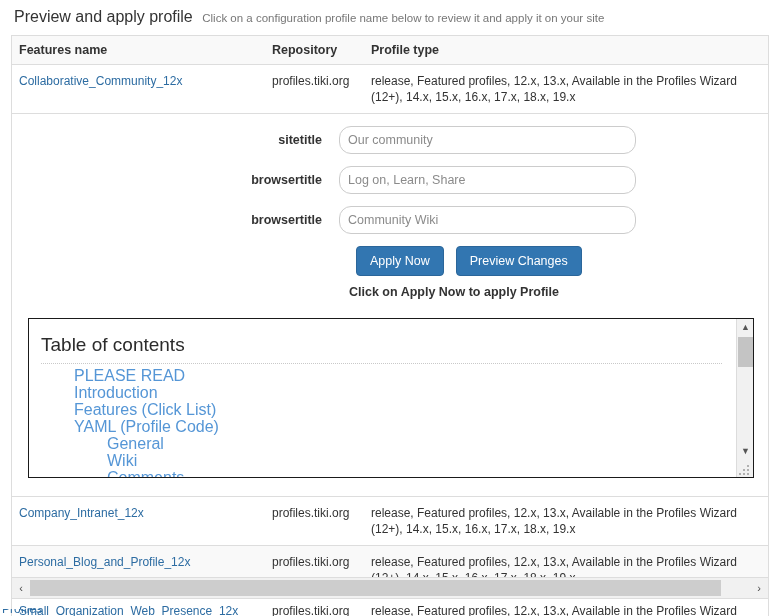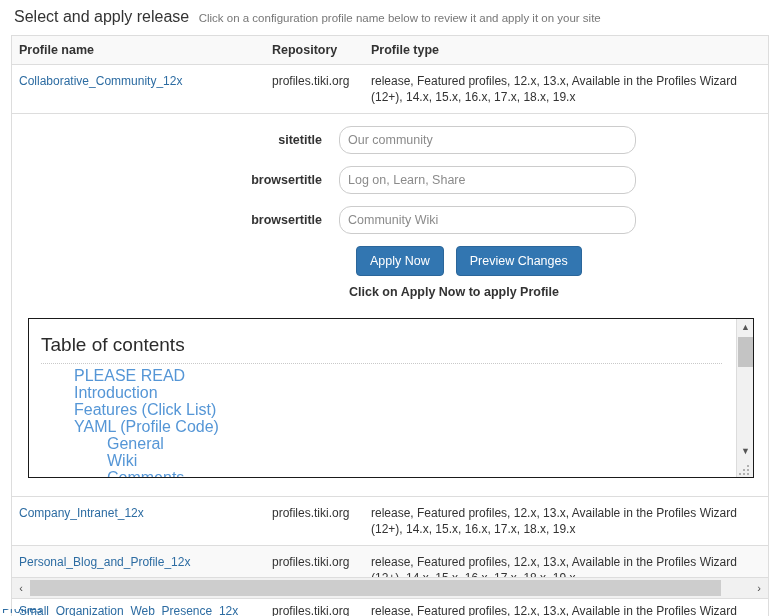--- a/index.html
+++ b/index.html
@@ -254,29 +254,29 @@
     font-size: 12px;
     color: #2d6ca2;
     text-decoration: none;
     white-space: nowrap;
   }
 </style>
 </head>
 <body>
 
 <div class="page-head">
-  <span class="title">Select and apply release</span>
+  <span class="title">Preview and apply profile</span>
   <span class="subtitle">Click on a configuration profile name below to review it and apply it on your site</span>
 </div>
 
 <div class="table-wrap">
   <table class="profiles">
     <thead>
       <tr>
-        <th class="col-name">Profile name</th>
+        <th class="col-name">Features name</th>
         <th class="col-repo">Repository</th>
         <th class="col-type">Profile type</th>
       </tr>
     </thead>
     <tbody>
 
       <tr>
         <td class="col-name">
           <a class="plink" href="#">Collaborative_Community_12x</a>
         </td>

